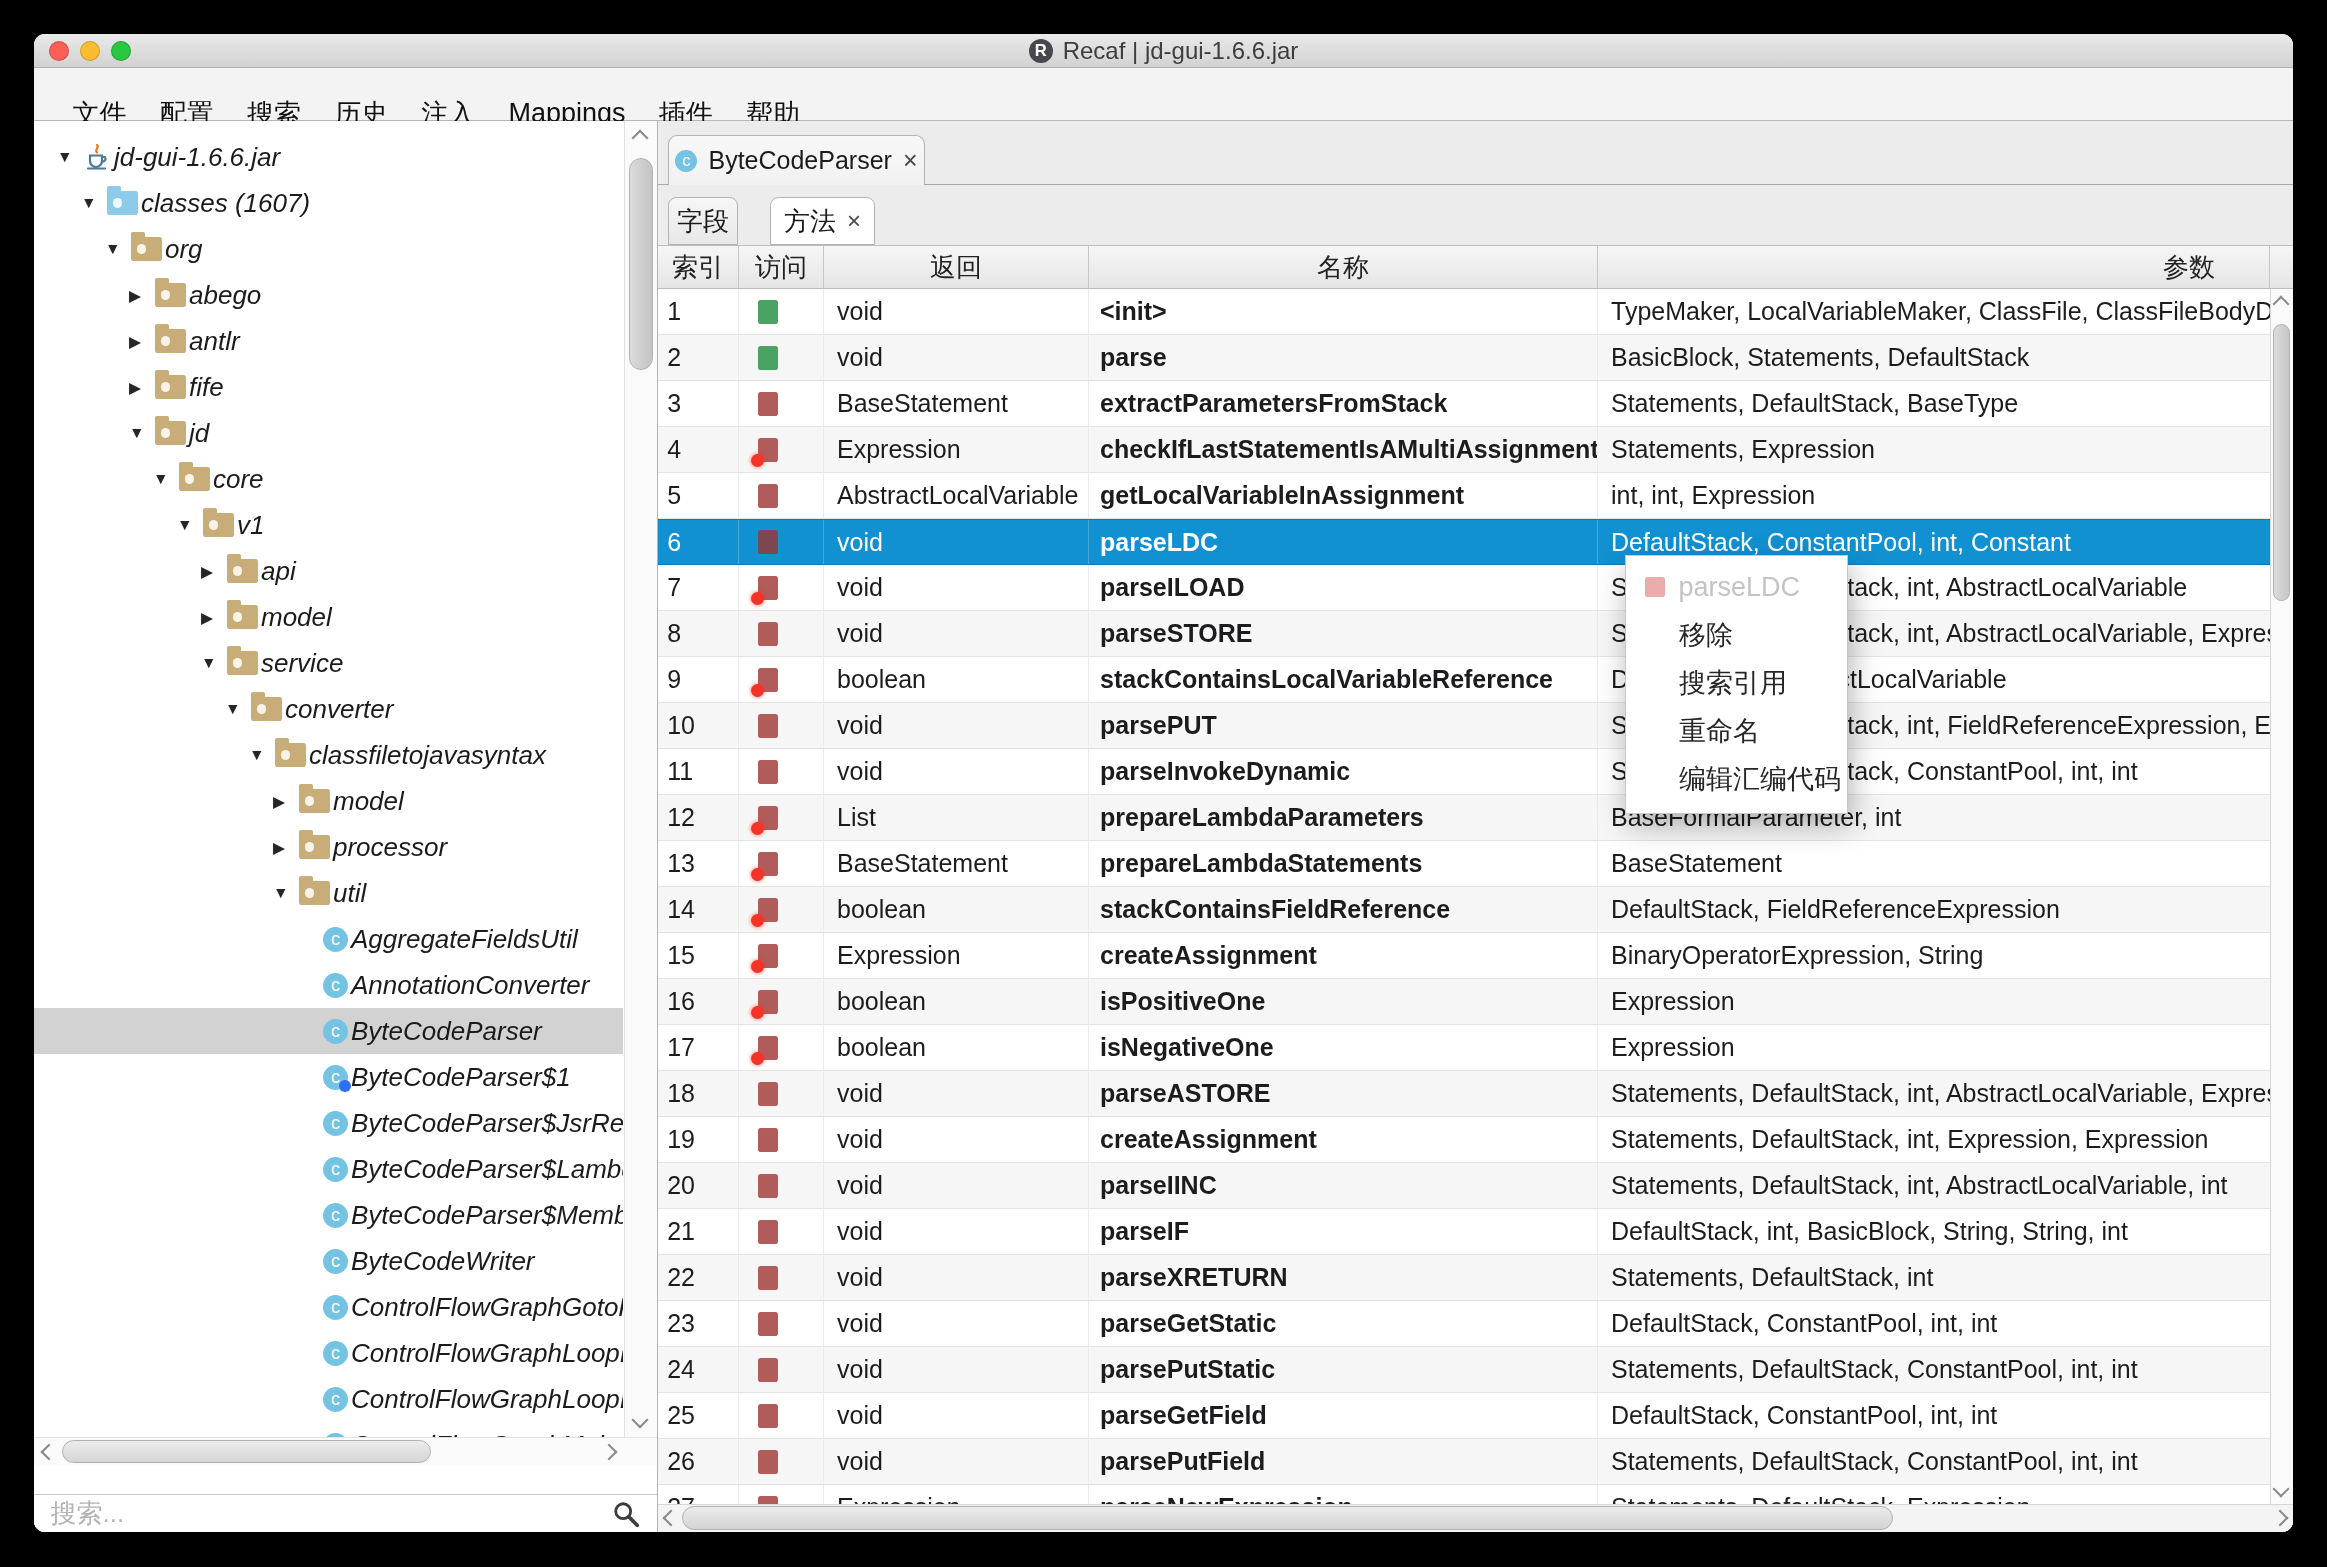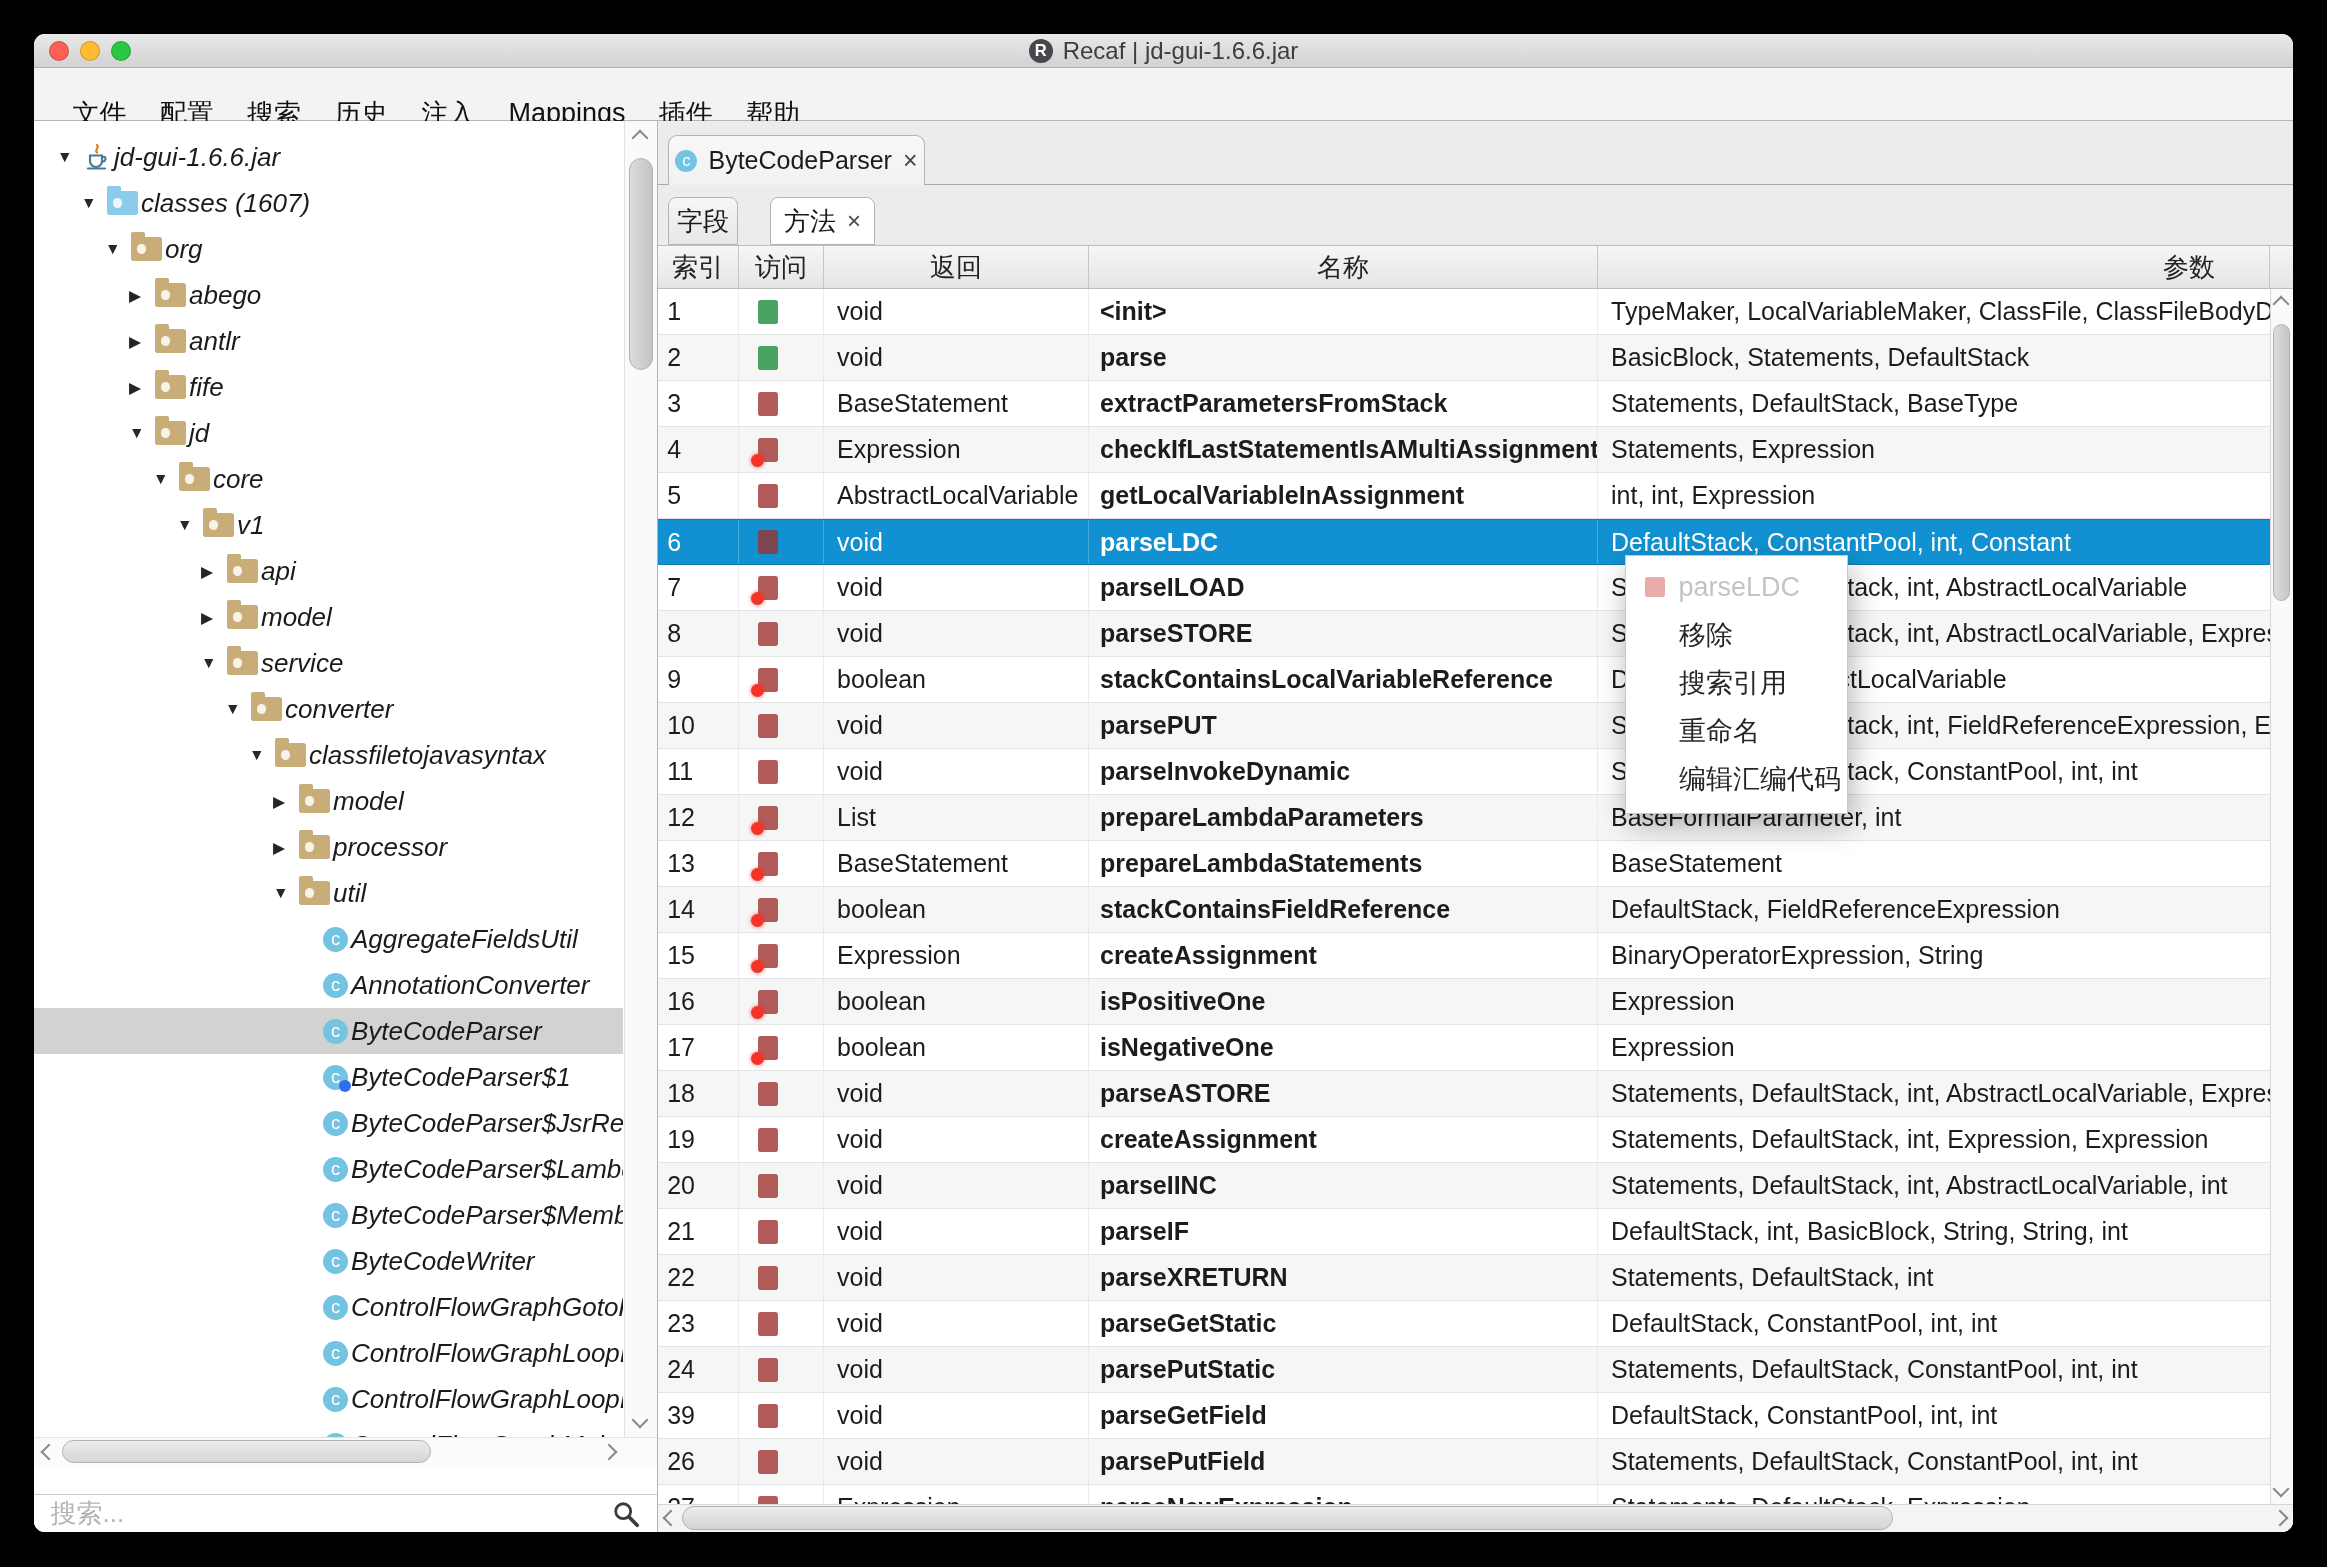--- a/index.html
+++ b/index.html
@@ -564,21 +564,21 @@
             <div class="trow alt">
               <div class="c-idx">24</div>
               <div class="c-acc">
                 <span class="sq private"></span>
               </div>
               <div class="c-ret">void</div>
               <div class="c-name">parsePutStatic</div>
               <div class="c-par">Statements, DefaultStack, ConstantPool, int, int</div>
             </div>
             <div class="trow">
-              <div class="c-idx">39</div>
+              <div class="c-idx">25</div>
               <div class="c-acc">
                 <span class="sq private"></span>
               </div>
               <div class="c-ret">void</div>
               <div class="c-name">parseGetField</div>
               <div class="c-par">DefaultStack, ConstantPool, int, int</div>
             </div>
             <div class="trow alt">
               <div class="c-idx">26</div>
               <div class="c-acc">

